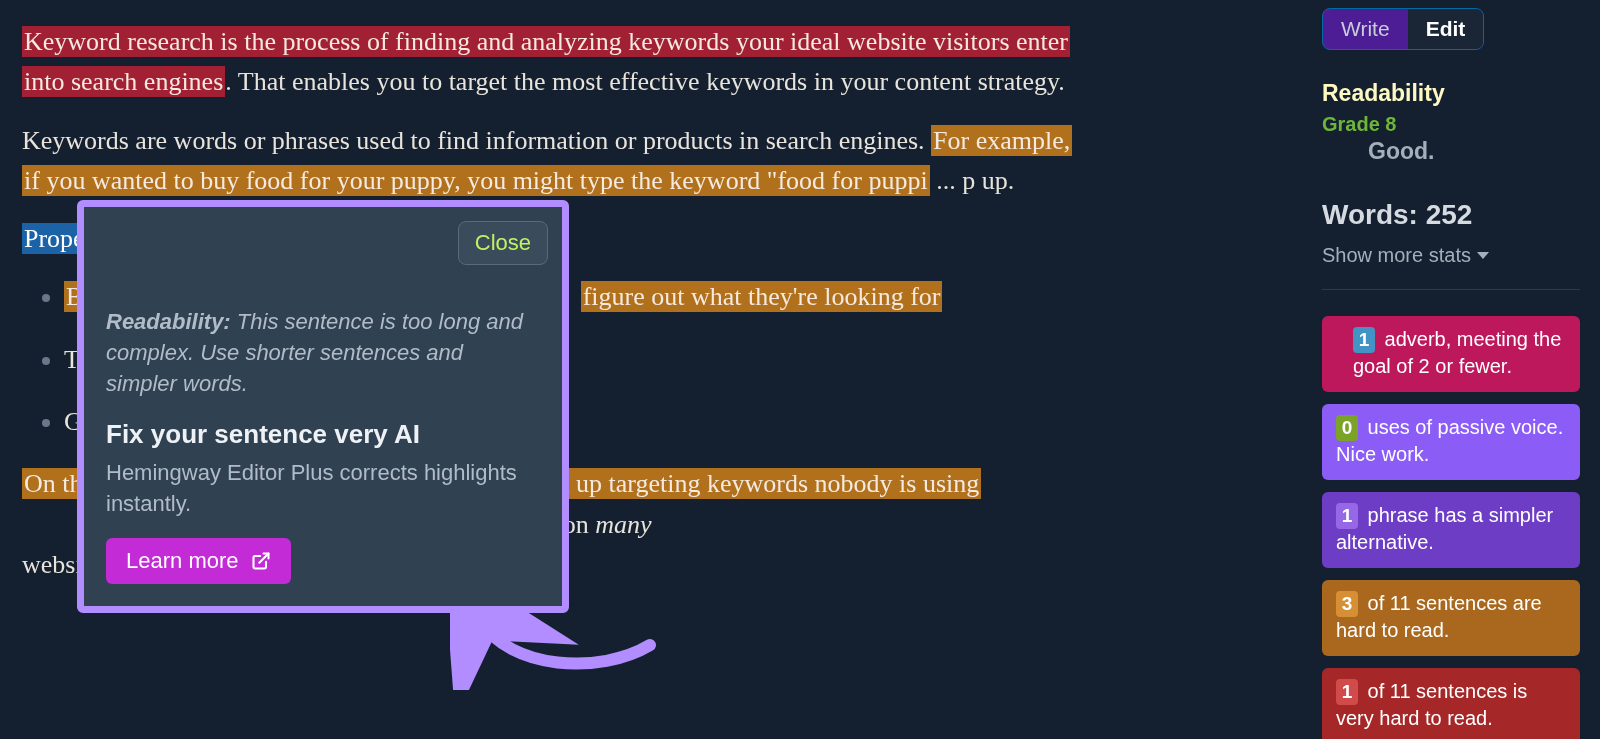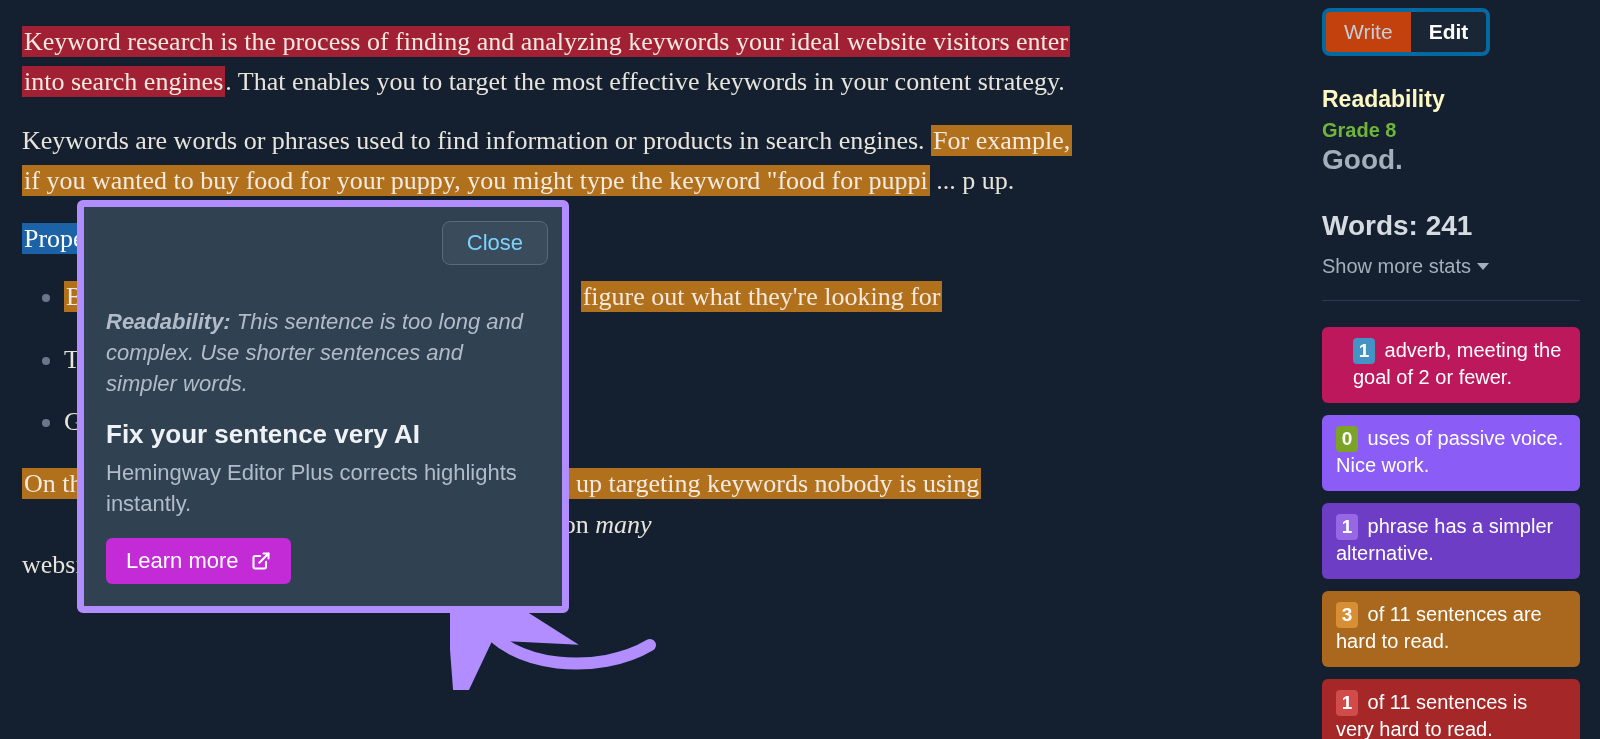--- a/index.html
+++ b/index.html
@@ -33,43 +33,43 @@
   .sidebar {
     position: absolute;
     right: 20px;
     top: 0;
     width: 258px;
     font-family: -apple-system, BlinkMacSystemFont, 'Segoe UI', Arial, sans-serif;
     color: #d6dbe2;
   }
   .toggle-group {
     display: inline-flex;
-    border: 4px solid #0369a1;
+    border: 1px solid #0369a1;
     border-radius: 8px;
     overflow: hidden;
     margin-top: 8px;
-    background: #c2410c;
+    background: #4c1d95;
   }
   .toggle-btn {
     padding: 8px 18px;
     font-size: 21px;
     color: #c7cedb;
     cursor: pointer;
     border: none;
     background: transparent;
   }
   .toggle-btn.active {
     background: #1a2535;
     color: #fff;
     font-weight: 700;
   }
   .side-section { margin-top: 30px; font-size: 22px; }
   .side-label { font-weight: 700; color: #fef9c3; margin-bottom: 6px; font-size: 23px; }
   .grade { color: #6fb53a; font-weight: 700; font-size: 20px; margin-bottom: 2px; }
-  .good { color: #a5afbc; font-weight: 700; font-size: 28px; }
+  .good { color: #a5afbc; font-weight: 700; font-size: 23px; margin-left: 46px; }
   .words { font-size: 28px; font-weight: 700; margin-top: 34px; }
   .show-more { color: #a5afbc; font-size: 20px; margin-top: 13px; cursor: pointer; display: flex; align-items: center; gap: 6px;}
   .caret-down {
     width: 0; height: 0;
     border-left: 6px solid transparent;
     border-right: 6px solid transparent;
     border-top: 7px solid #a5afbc;
     display: inline-block;
   }
   .divider { height: 1px; background: #2d3a4e; margin-top: 22px; }
@@ -111,22 +111,22 @@
     font-family: -apple-system, BlinkMacSystemFont, 'Segoe UI', Arial, sans-serif;
     color: #cfd6de;
     z-index: 50;
   }
   .close-btn {
     position: absolute;
     right: 14px;
     top: 14px;
     border: 1px solid #5a6a7c;
     background: #3a4b5c;
-    color: #7dd3fc;
-    padding: 8px 24px;
+    color: #bef264;
+    padding: 8px 16px;
     font-size: 22px;
     border-radius: 8px;
     cursor: pointer;
   }
   .popup-tip {
     font-size: 22px;
     line-height: 1.4;
     font-style: italic;
     color: #b2bcc8;
     margin-top: 82px;
@@ -236,21 +236,21 @@
     <button class="toggle-btn">Write</button>
     <button class="toggle-btn active">Edit</button>
   </div>
 
   <div class="side-section">
     <div class="side-label">Readability</div>
     <div class="grade">Grade 8</div>
     <div class="good">Good.</div>
   </div>
 
-  <div class="words">Words: 241</div>
+  <div class="words">Words: 252</div>
   <div class="show-more">
     <span>Show more stats</span>
     <span class="caret-down"></span>
   </div>
   <div class="divider"></div>
 
   <div class="badge-list">
     <div class="badge b-adverb">
       <span class="num">1</span><span> adverb, meeting the goal of 2 or fewer.</span>
     </div>

